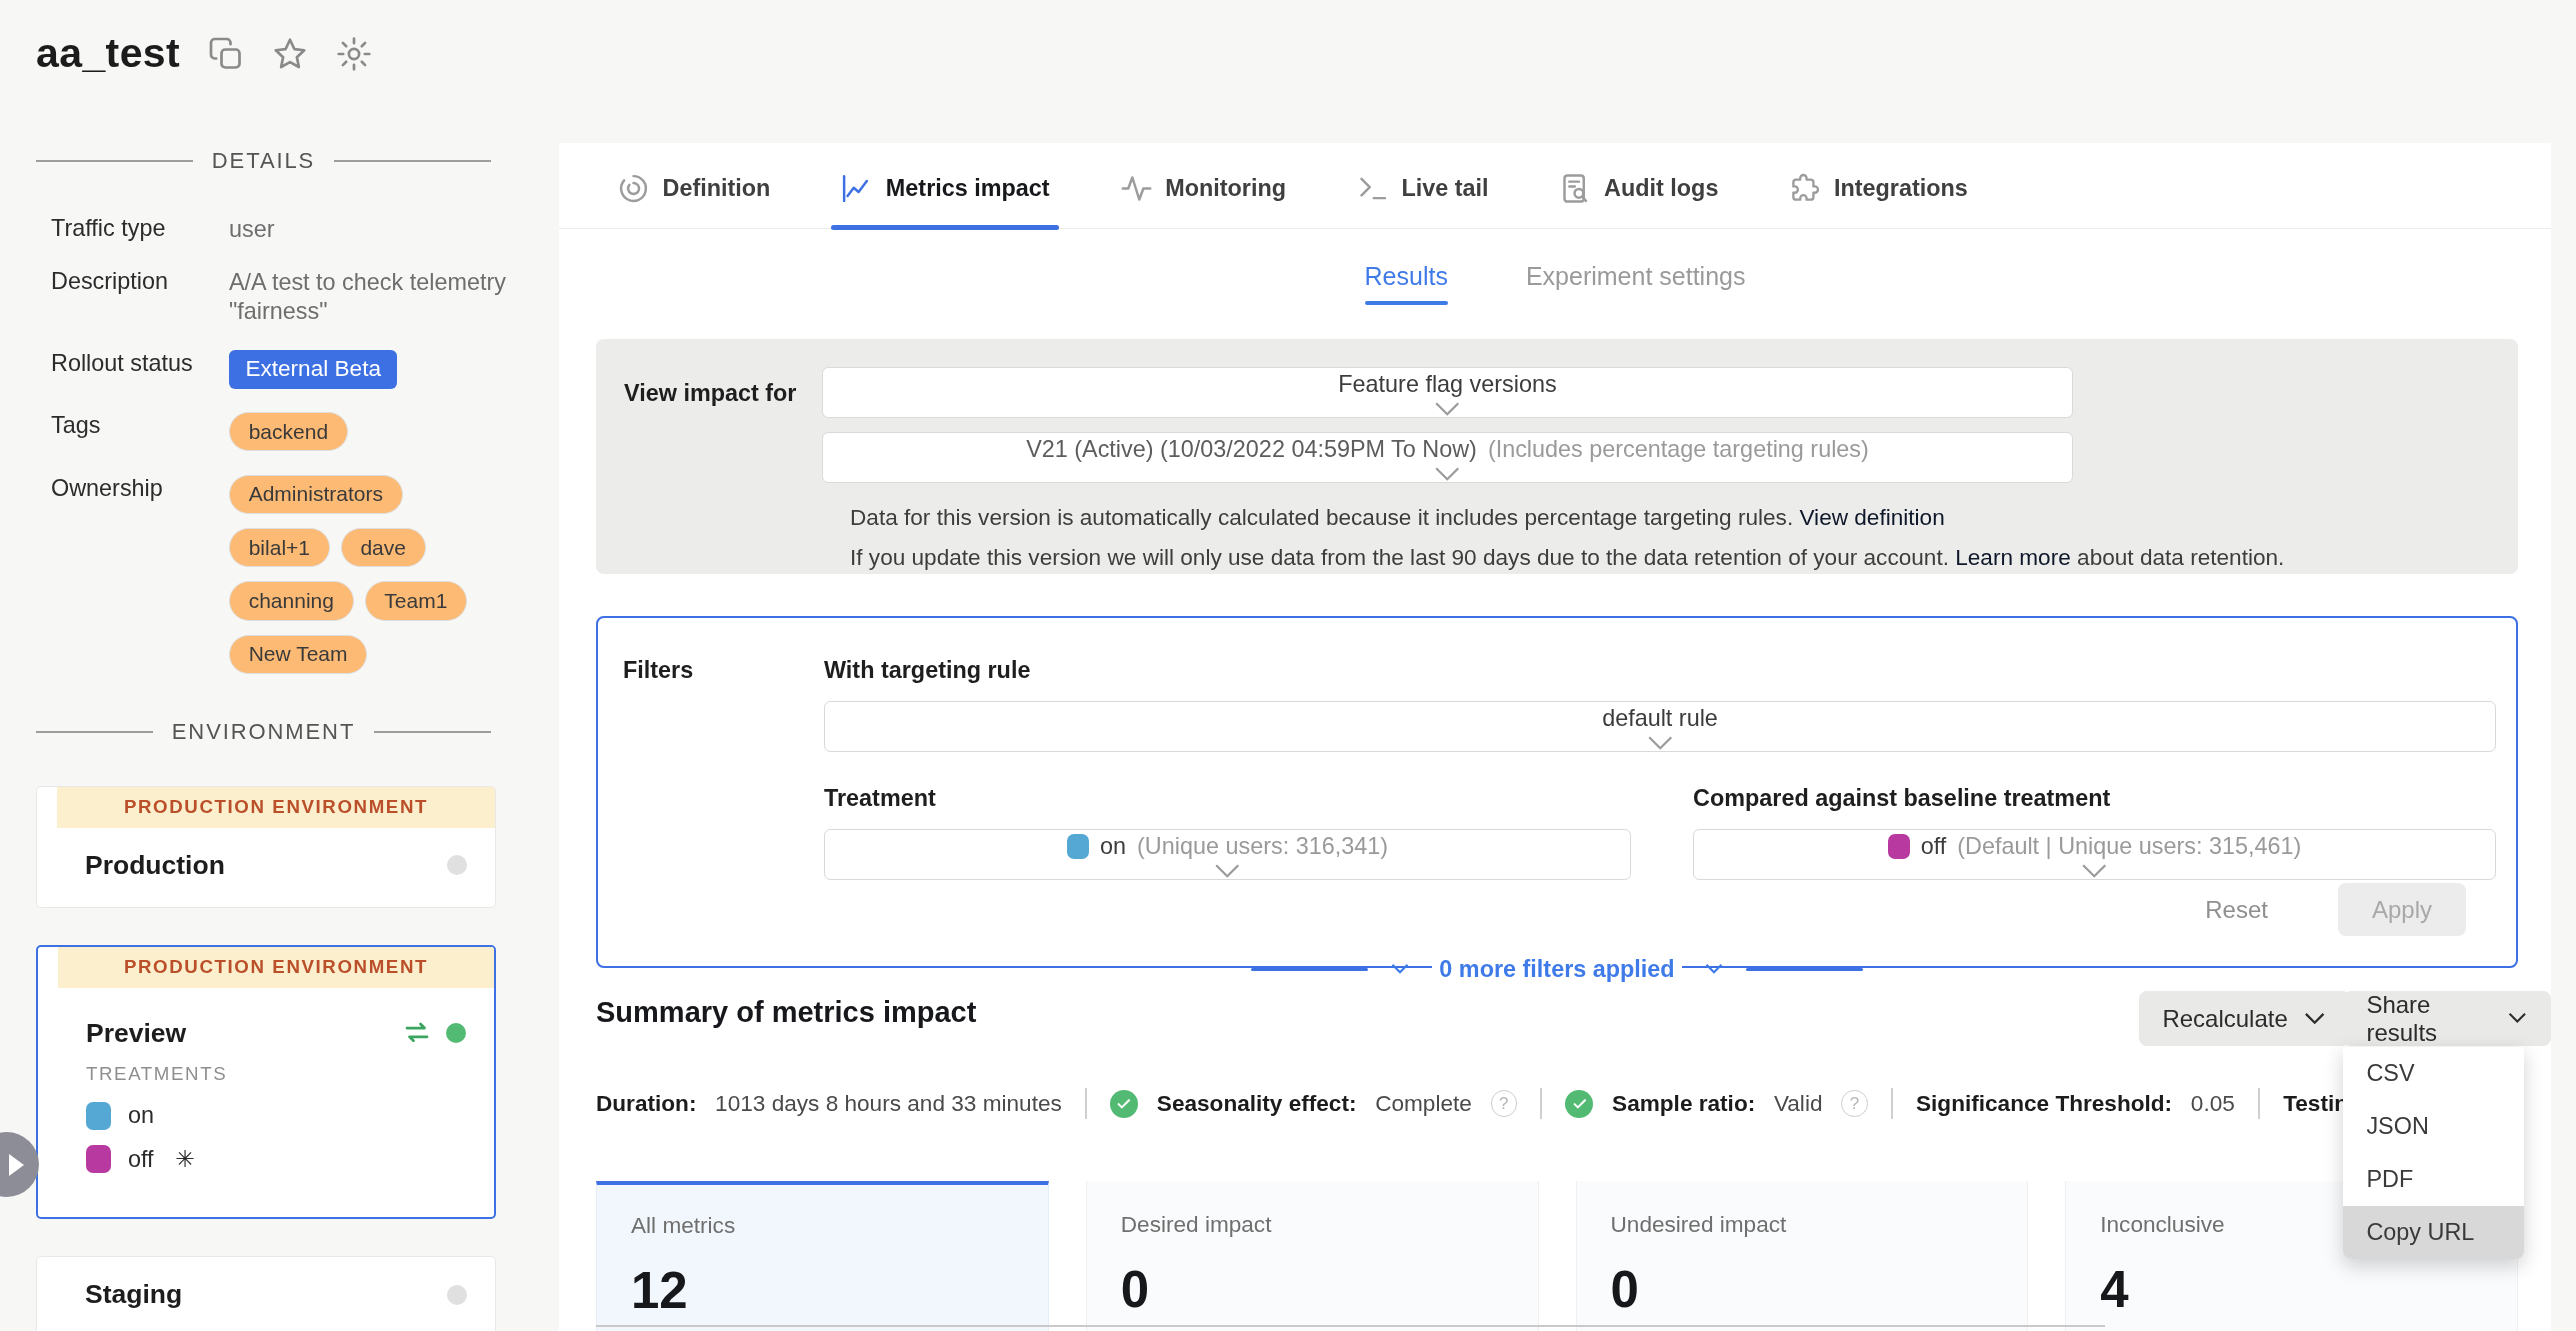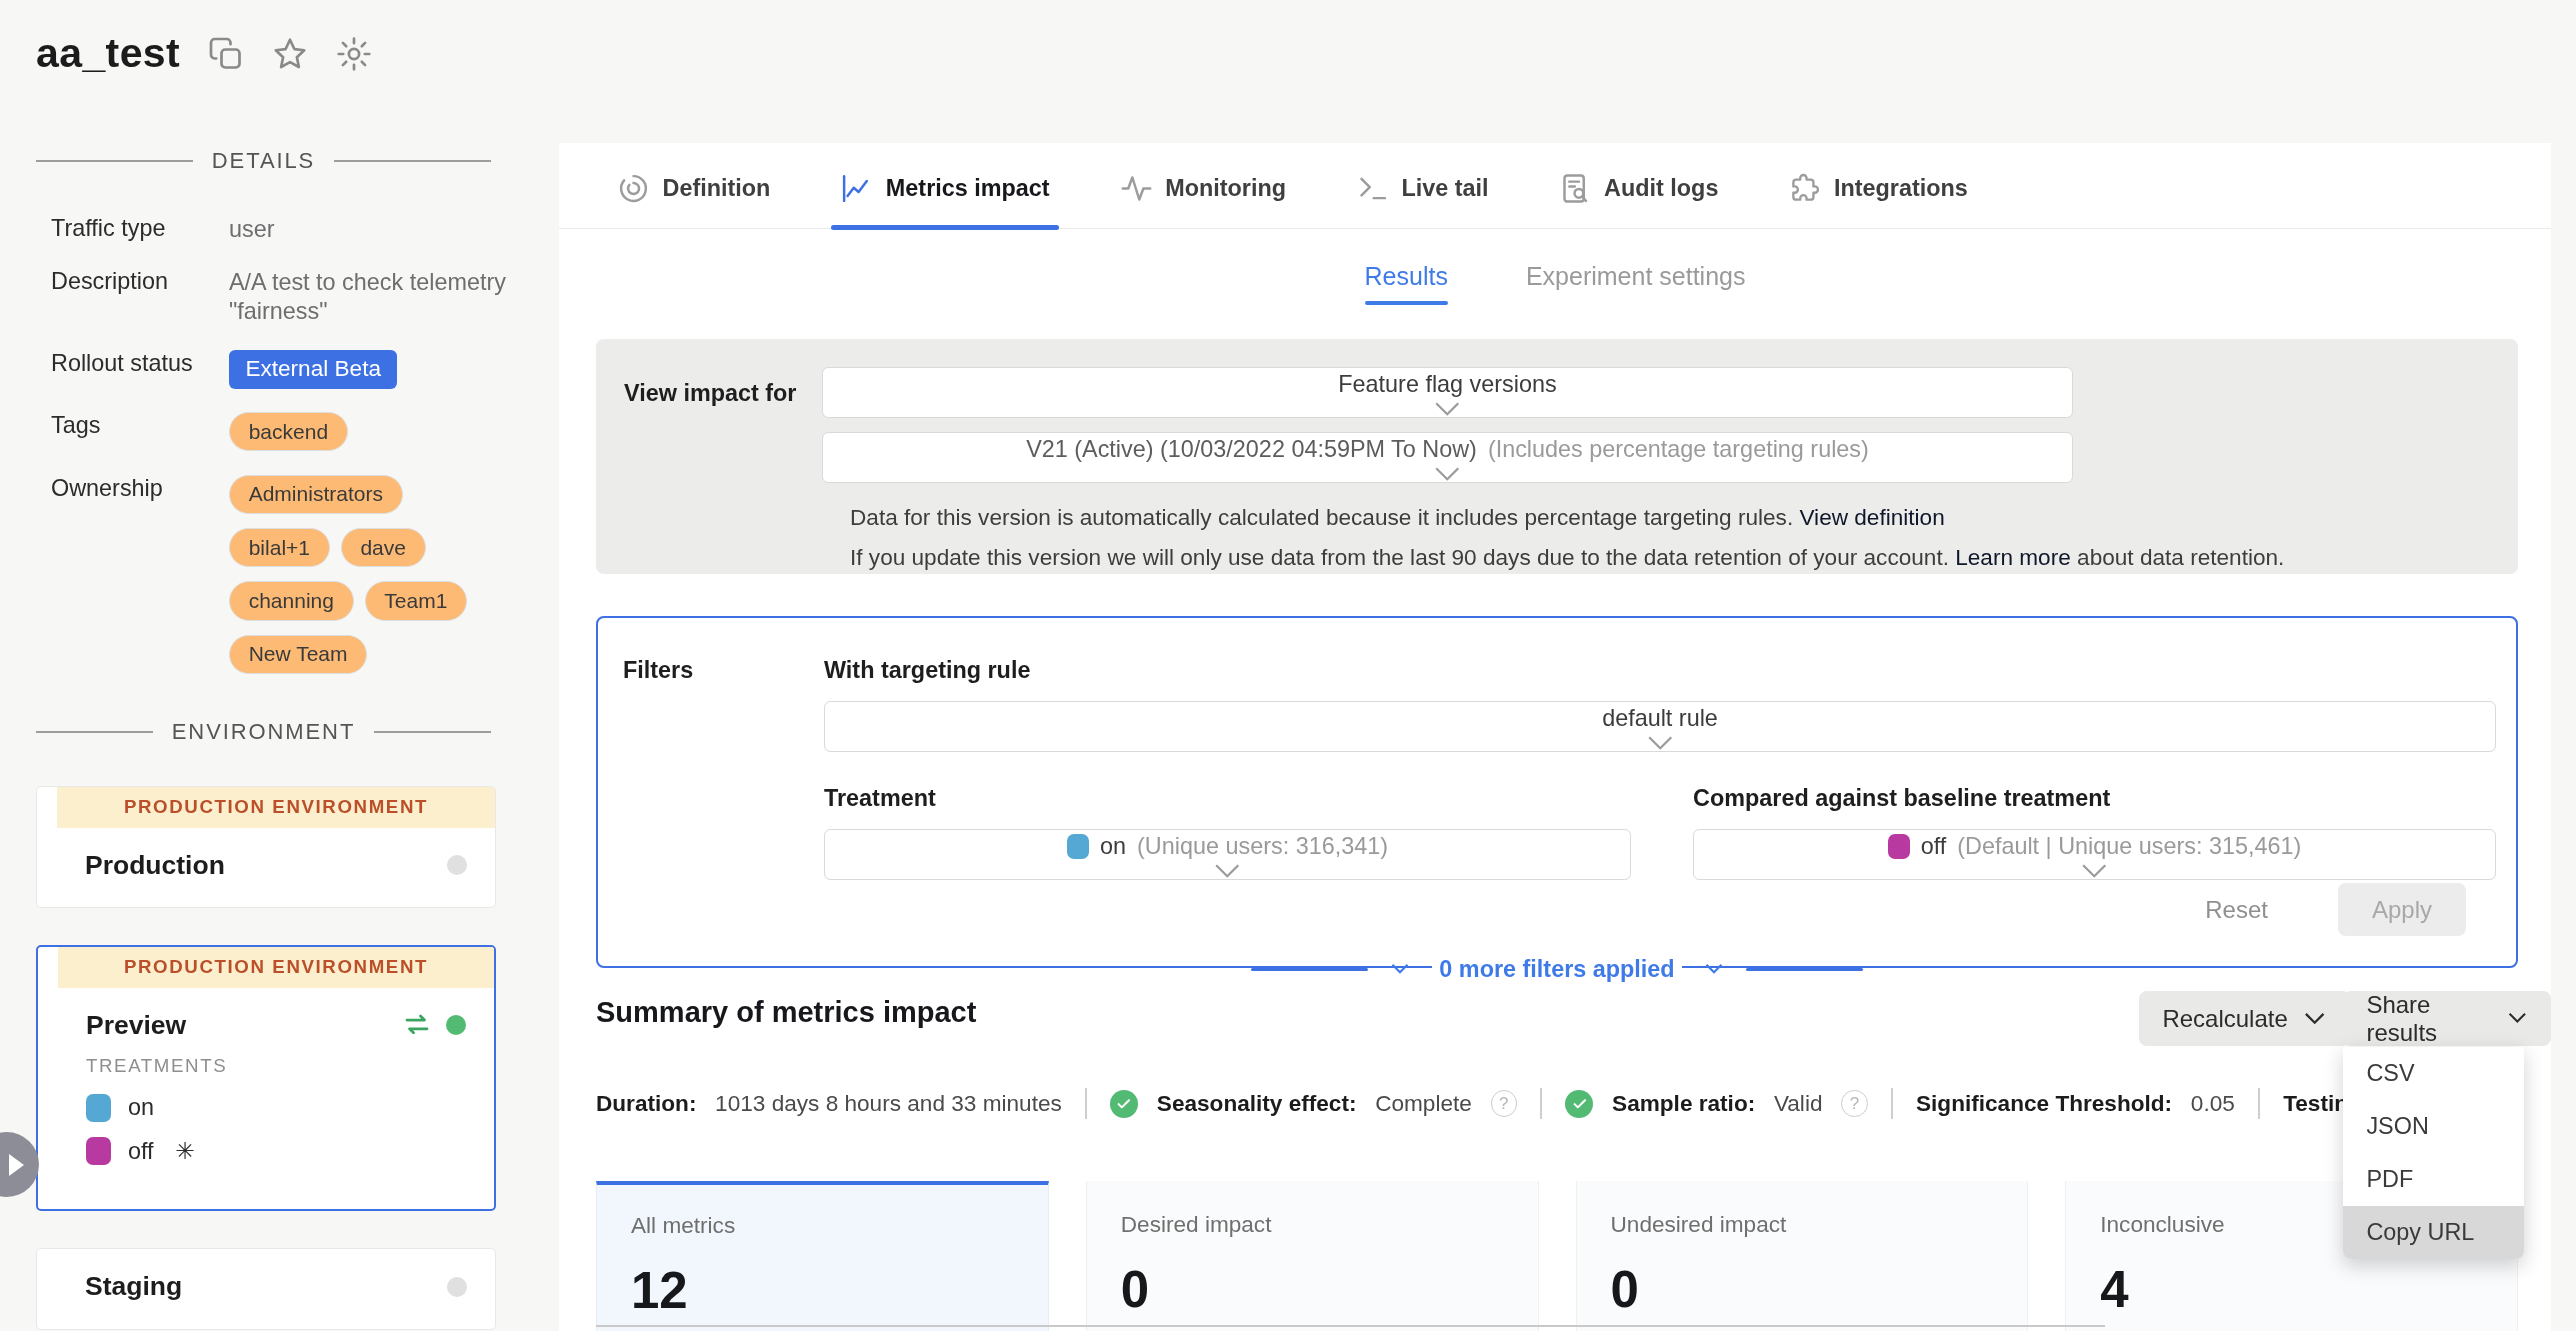--- a/index.html
+++ b/index.html
@@ -193,21 +193,21 @@
   <div class="env-card">
     <div class="env-banner">PRODUCTION ENVIRONMENT</div>
     <div class="env-name-row">
       <span class="env-name">Production</span>
       <span class="dot"></span>
     </div>
   </div>
 
   <div class="env-card selected">
     <div class="env-banner">PRODUCTION ENVIRONMENT</div>
-    <div class="env-name-row" style="padding-bottom:14px;">
+    <div class="env-name-row" style="padding-bottom:14px;margin-top:8px;">
       <span class="env-name">Preview</span>
       <span class="swap-ic">
         <svg viewBox="0 0 24 24" fill="none" stroke="currentColor" stroke-width="2.2" stroke-linecap="round" stroke-linejoin="round">
             <path d="M4 8h14l-3.2-3.2M20 15H6l3.2 3.2"></path>
           </svg>
       </span>
       <span class="dot green"></span>
     </div>
     <div class="treat-block">
       <div class="treat-title">TREATMENTS</div>

